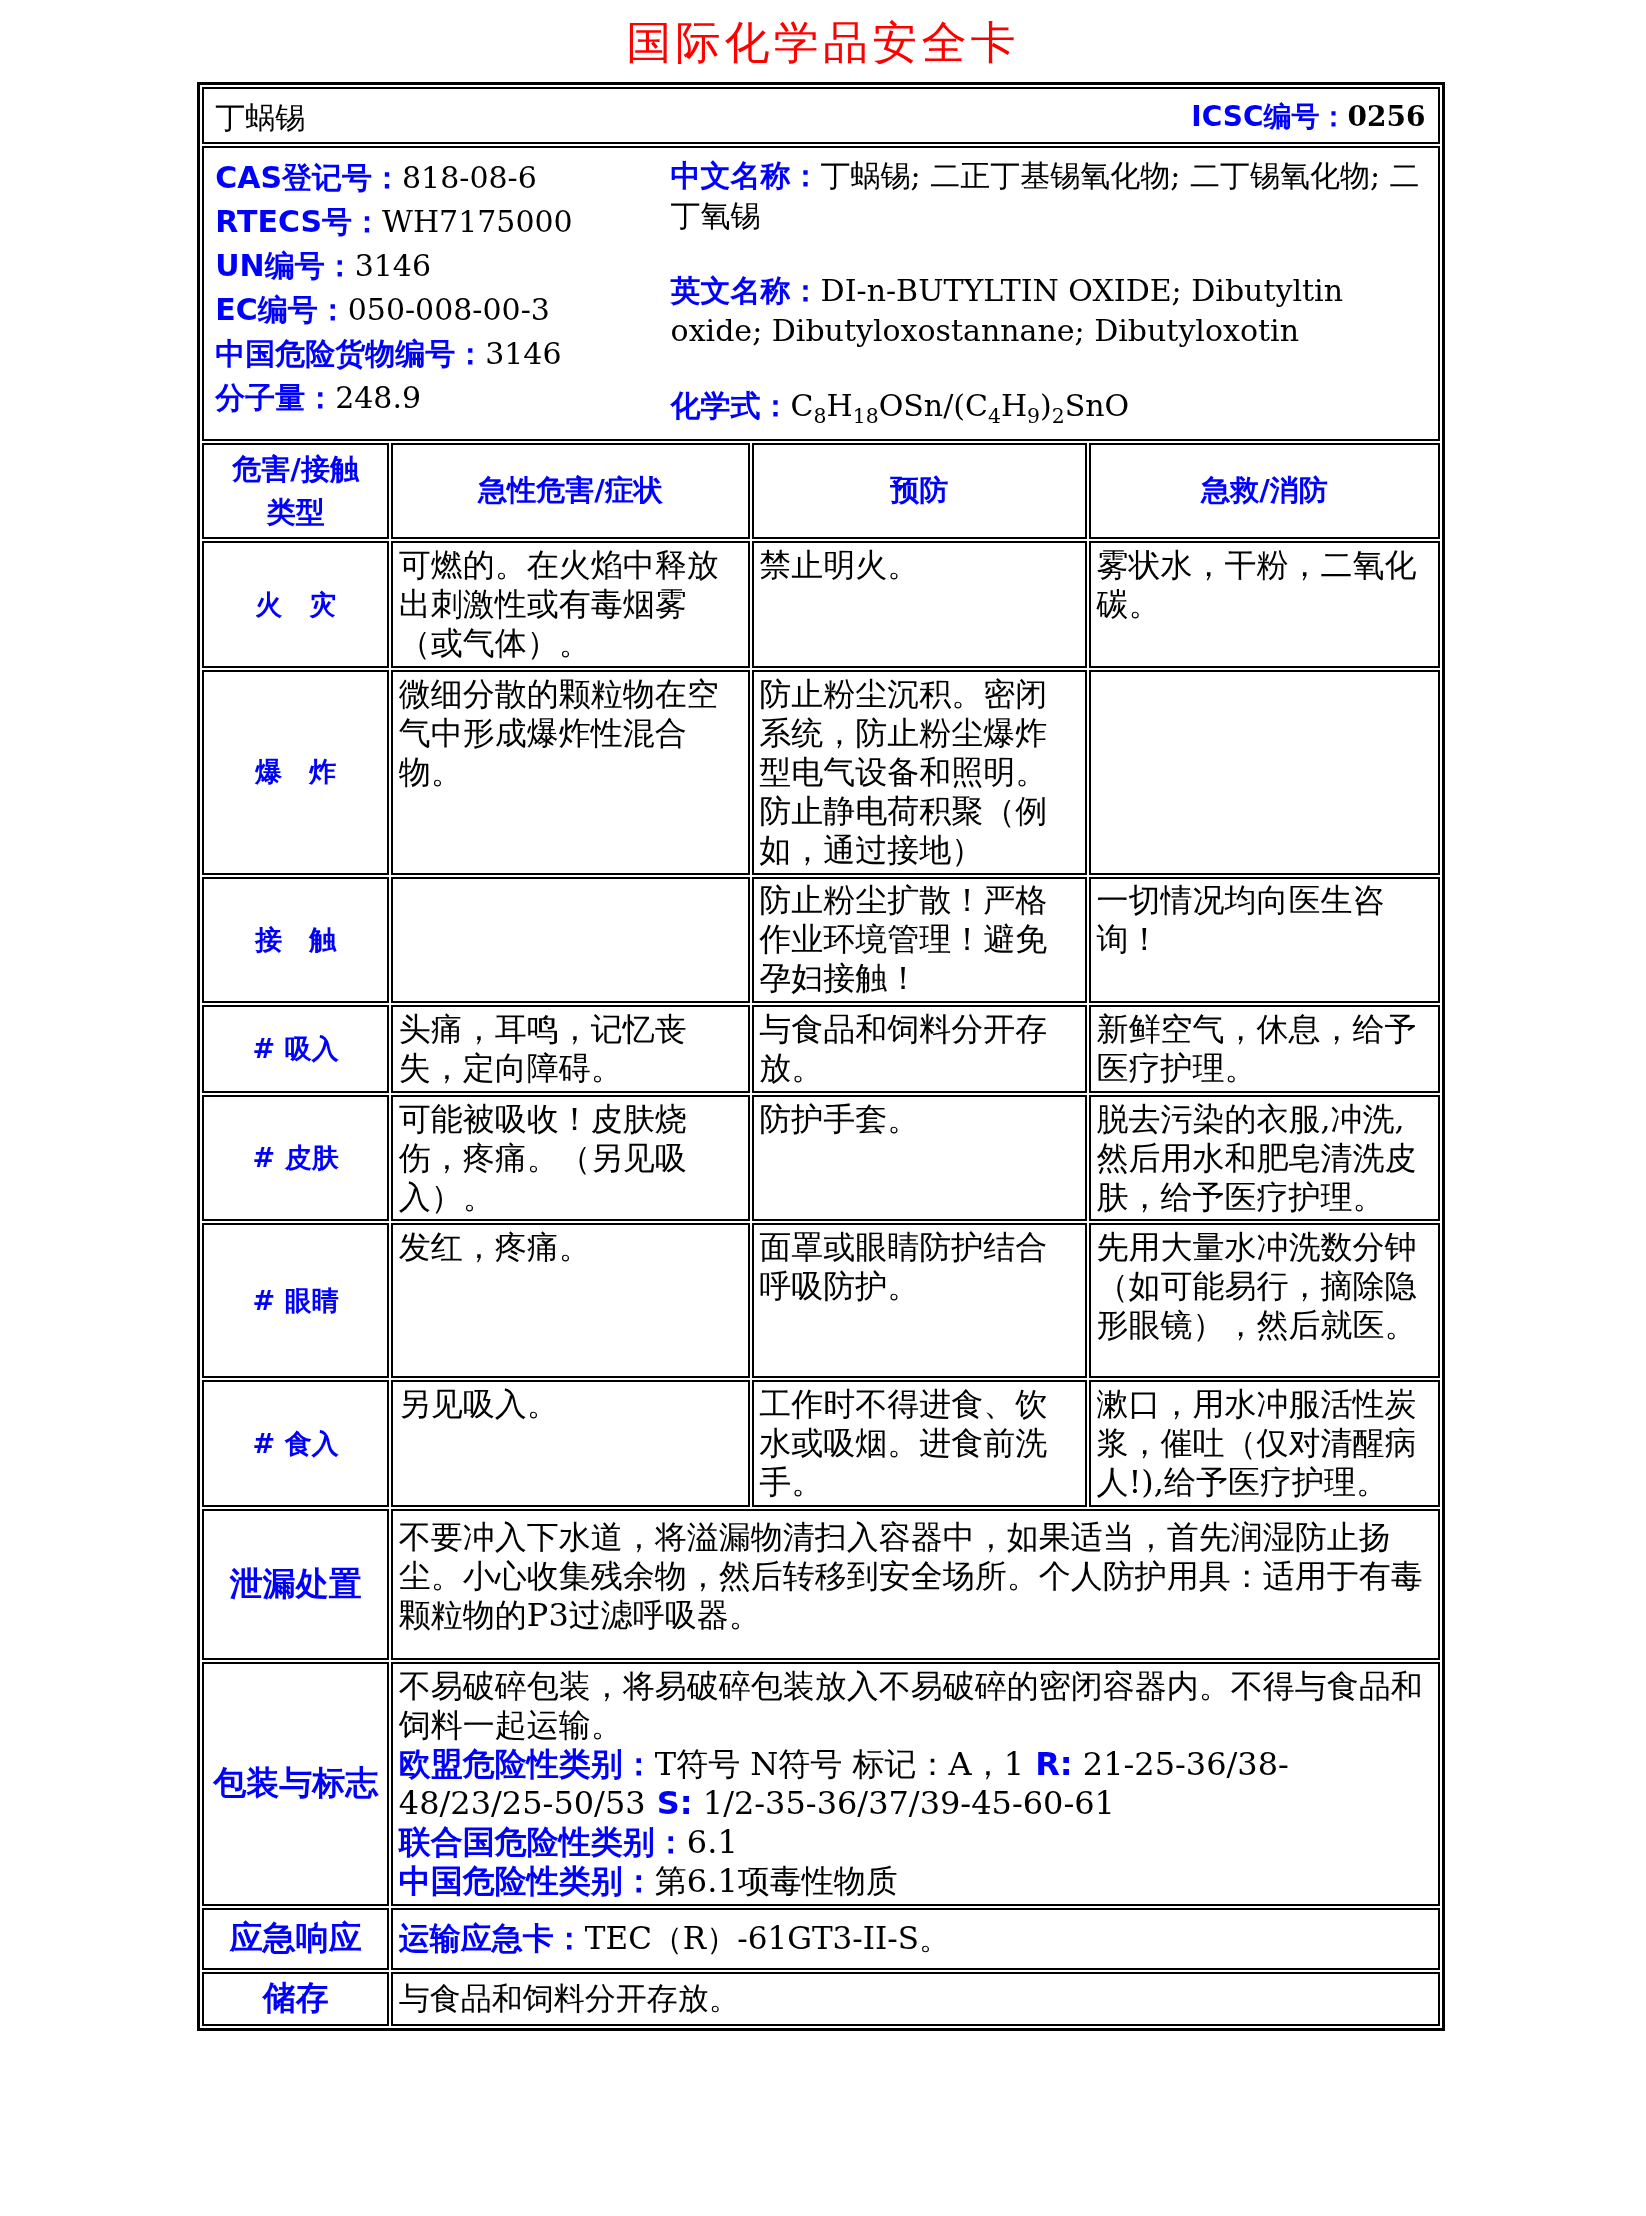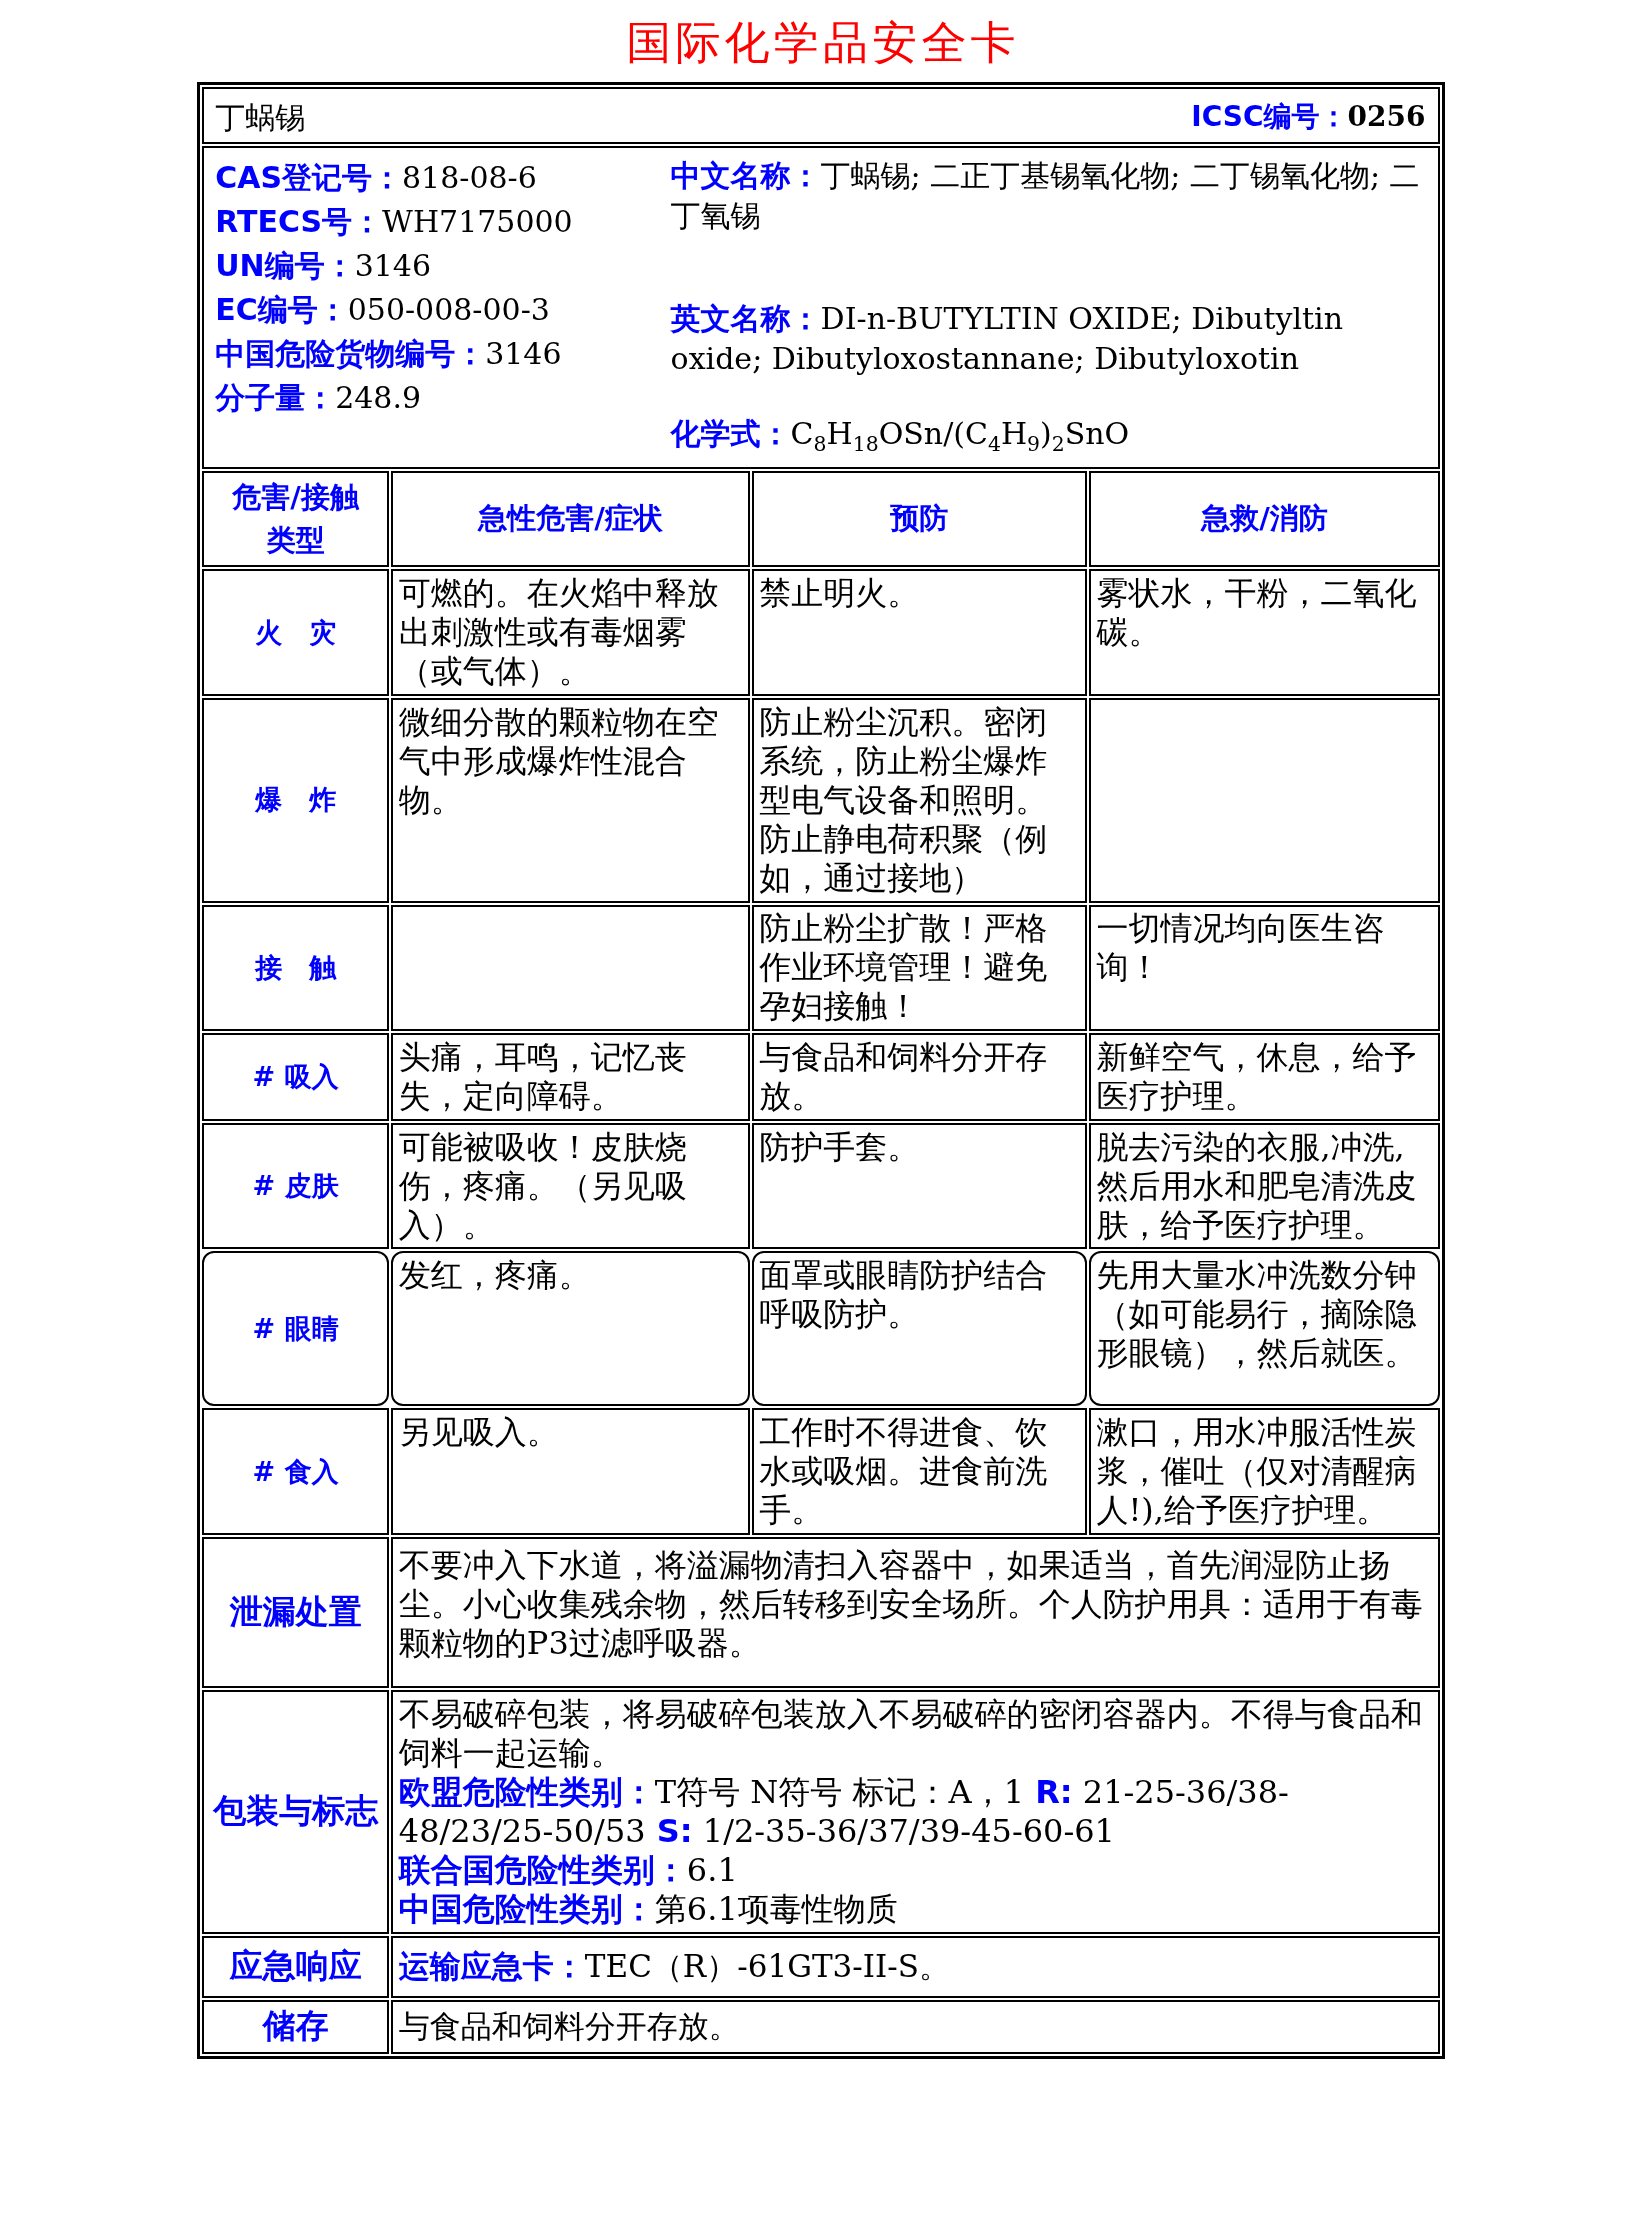--- a/index.html
+++ b/index.html
@@ -31,21 +31,21 @@
   .chem-name { font-size:30px; }
   .icsc-wrap { font-size:28px; }
   .icsc-wrap .num { font-family:"DejaVu Serif","Liberation Serif",serif; font-weight:bold; color:var(--ink); }
   
   .r-id td { height:277px; }
   .id-flex { display:flex; padding:5.6px 2.8px 0 5.6px; font-size:30px; }
   .id-left { width:37.5%; }
   .id-line { line-height:44px; white-space:nowrap; }
   .id-right { width:62.5%; }
   .id-block { line-height:40px; }
-  .blk-en { margin-top:63px; }
+  .blk-en { margin-top:35px; }
   .blk-f  { margin-top:35px; }
   sub { font-size:0.68em; }
   
   .r-hdr td {
     height:88px; text-align:center; vertical-align:middle;
     font-family:"DejaVu Sans","Liberation Sans",sans-serif;
     font-weight:bold; color:var(--blue); font-size:29px; line-height:1.5;
   }
   .hdr-line { display:block; }
   
@@ -54,21 +54,21 @@
     font-family:"DejaVu Sans","Liberation Sans",sans-serif;
     font-weight:bold; color:var(--blue); font-size:27px; padding:2.8px 1.4px;
   }
   td.rowlabel.big { font-size:33px; }
   td.body { font-size:32px; line-height:39px; }
   .r-fire  td { height:126px; }
   .r-expl  td { height:189px; }
   .r-cont  td { height:111px; }
   .r-inh   td { height:84px; }
   .r-skin  td { height:112px; }
-  .r-eye   td { height:155px;border-radius:12px; }
+  .r-eye   td { height:155px; }
   .r-ing   td { height:111px;margin-top:16px; }
   
   .r-spill td { height:151px; }
   .spill-body { line-height:51px; padding-top:7px; }
   .r-pack td { height:214px; }
   .pack-body { font-size:31px; line-height:37px; }
   .rs { margin-left:11.2px; }
   .r-emer td { height:62px; }
   .r-stor td { height:52px; }
   td.vmid { vertical-align:middle; font-size:31px; }

